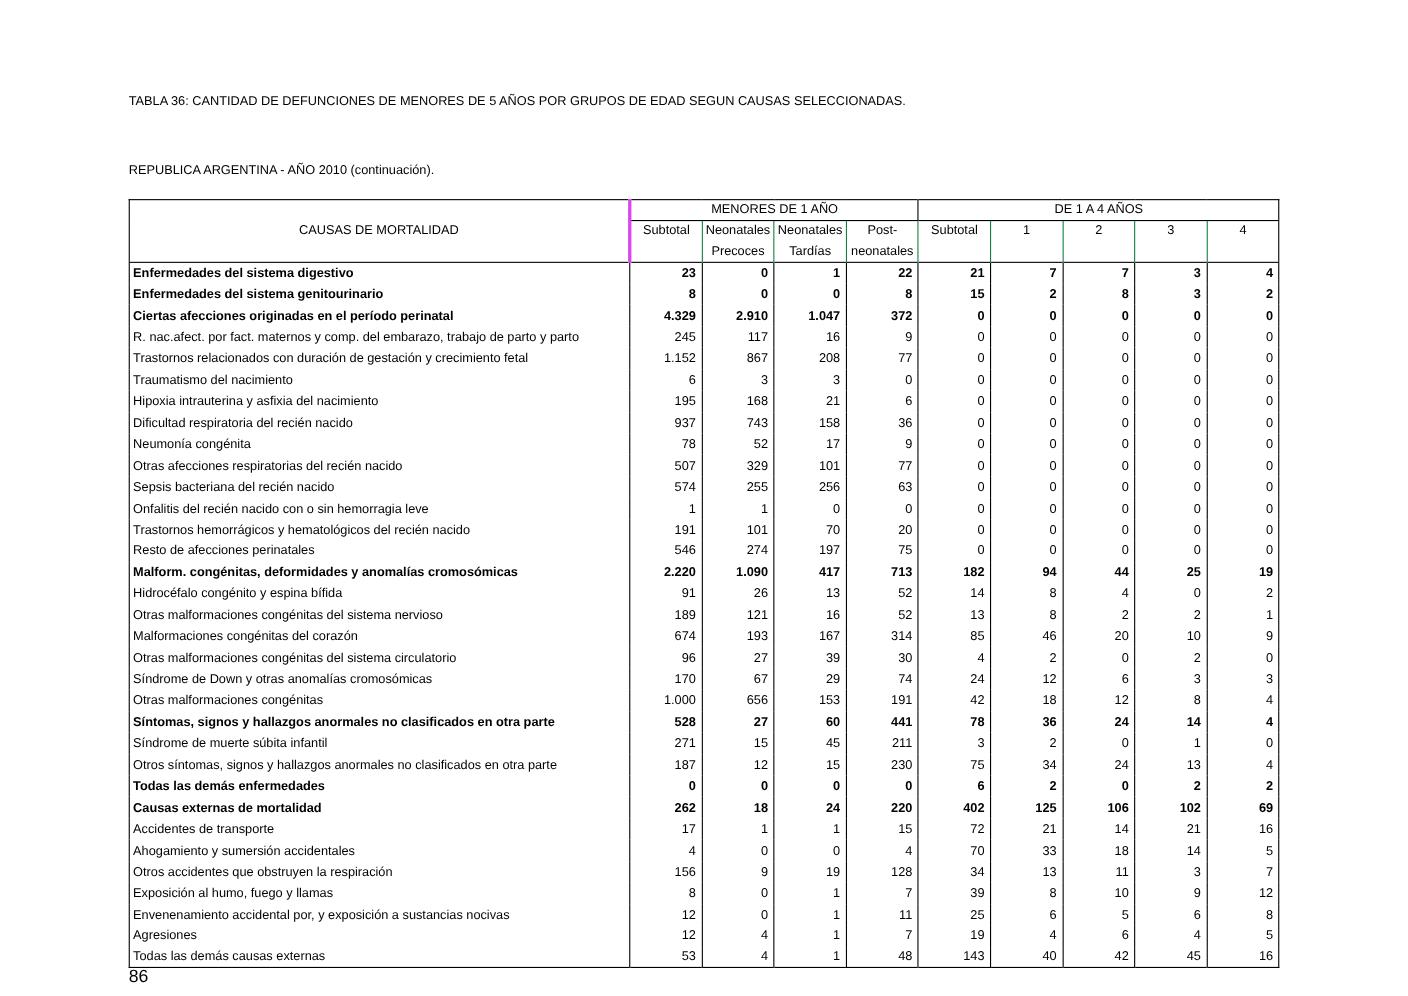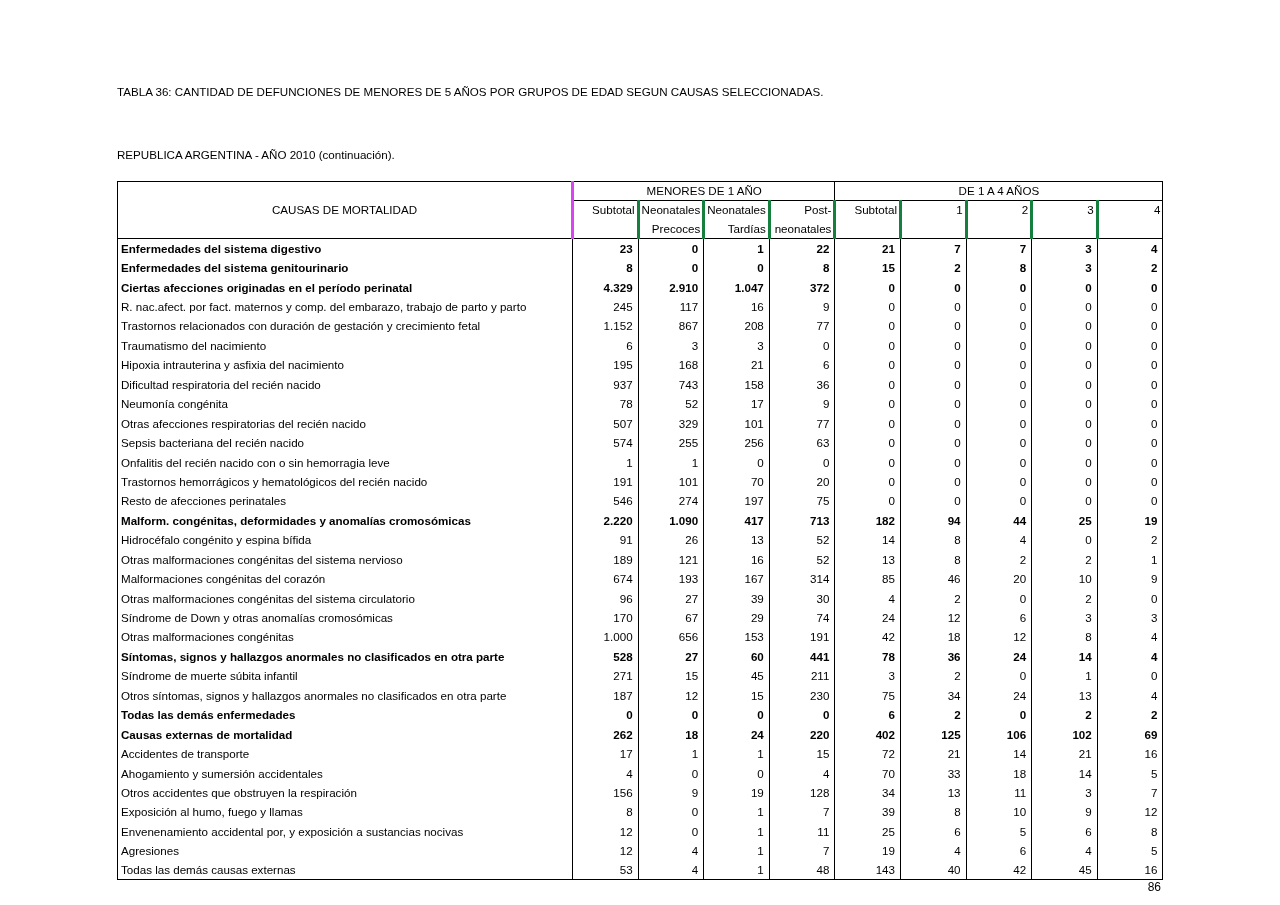--- a/index.html
+++ b/index.html
@@ -30,39 +30,38 @@
     font-weight: normal;
     font-size: 11.6px;
     text-align: center;
     padding: 0 2px;
     line-height: 18px;
     white-space: nowrap;
     overflow: hidden;
   }
   th.causas { border-right: 3px solid #d946ef; vertical-align: middle; }
   th.group  { border-bottom: 1px solid #000; border-left: 1px solid #000; height: 19px; margin-top: 24px; }
-  tr.h2 th, tr.h3 th { border-left: 3px solid #15803d; height: 19px; text-align: right; }
+  tr.h2 th, tr.h3 th { border-left: 1px solid #15803d; height: 19px; }
   th.vtop { vertical-align: top; }
 
   tbody td {
     font-size: 11.6px;
     height: 19.45px;
     padding: 0;
     border-left: 1px solid #000;
     white-space: nowrap;
     overflow: hidden;
     vertical-align: middle;
   }
   tbody td.cause { border-left: none; text-align: left; padding-left: 3px; margin-left: 33px; }
   tbody td.num   { text-align: right; padding-right: 5px; }
   tbody tr.bold td { font-weight: bold; }
 
   .page-number {
-    text-align: right;
-    font-size: 12px;
+    font-size: 16px;
     padding-right: 2px;
   }
 </style>
 </head>
 <body>
 
 <div class="sheet">
   <div class="title-line">TABLA 36: CANTIDAD DE DEFUNCIONES DE MENORES DE 5 AÑOS POR GRUPOS DE EDAD SEGUN CAUSAS SELECCIONADAS.</div>
   <div class="title-line">REPUBLICA ARGENTINA - AÑO 2010 (continuación).</div>
 

